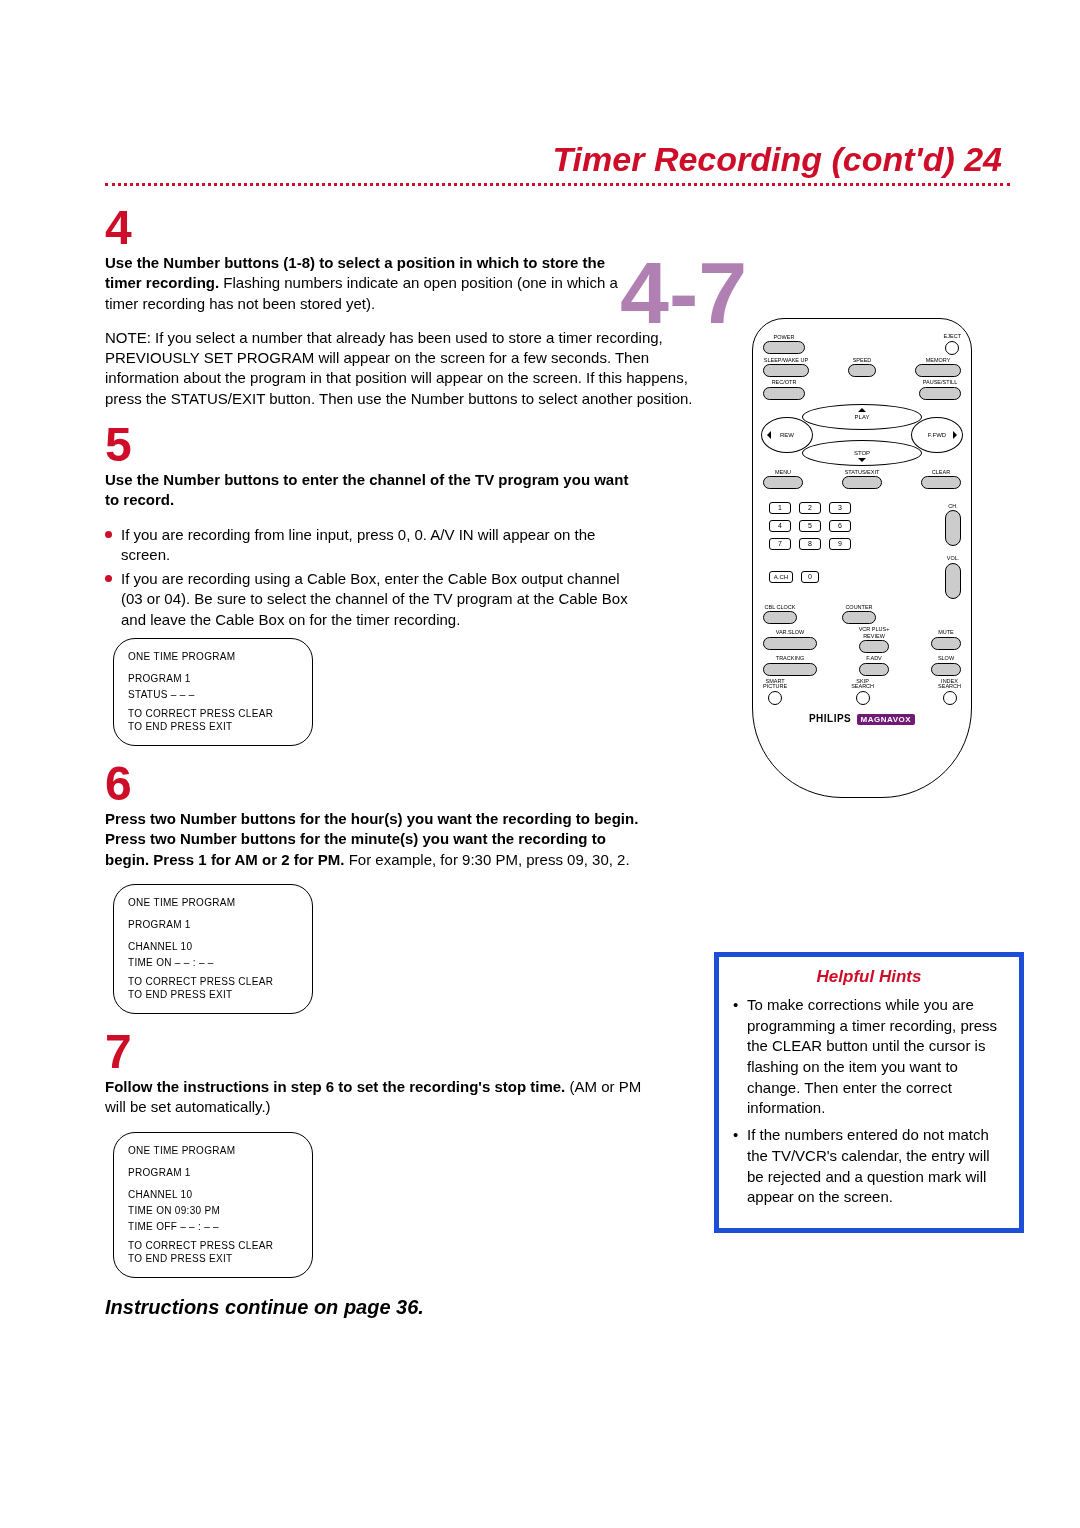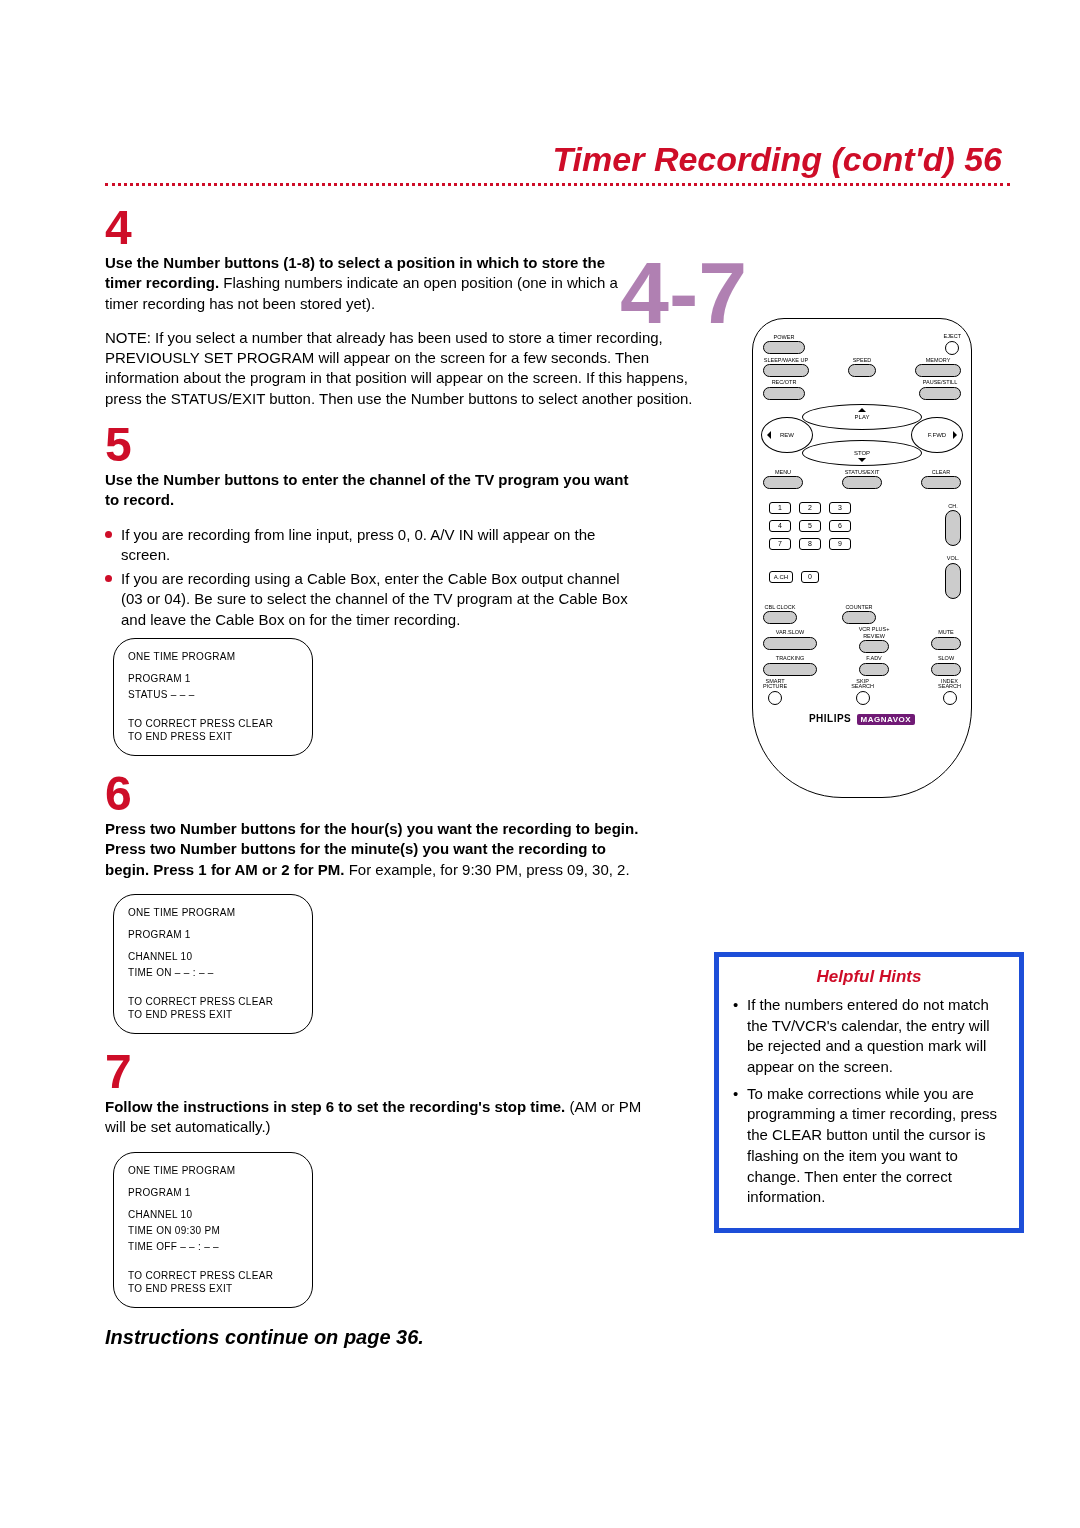--- a/index.html
+++ b/index.html
@@ -77,21 +77,21 @@
     border: 1px solid #000;
     border-radius: 22px;
     padding: 10px 14px 12px 14px;
     font-family: Arial, sans-serif;
     font-size: 10px;
     letter-spacing: 0.3px;
     margin: 8px 0 16px 8px;
     line-height: 1.6;
   }
   .osd .osd-title { margin-bottom: 6px; }
-  .osd .osd-footer { margin-top: 14px; line-height: 1.3; }
+  .osd .osd-footer { margin-top: 4px; line-height: 1.3; }
   .continue {
     font-size: 20px;
     font-weight: bold;
     font-style: italic;
     margin-top: 18px;
   }
   
   .remote {
     position: absolute;
     top: 318px;
@@ -149,21 +149,21 @@
     margin-bottom: 8px;
   }
   .hints ul { list-style:none; }
   .hints li { font-size:15px; line-height:1.38; padding-left:14px; position:relative; margin-bottom:6px;}
   .hints li::before { content:'\2022'; position:absolute; left:0; top:0; }
 </style>
 </head>
 <body>
 
 <div class="page">
-  <div class="page-title">Timer Recording (cont'd)  56</div>
+  <div class="page-title">Timer Recording (cont'd)  24</div>
   <div class="dotted"></div>
 
   <div class="bignum-range">4-7</div>
 
   <div class="left-col">
 
     <div class="bignum">4</div>
     <p class="step-body">
       <b>Use the Number buttons (1-8) to select a position in which to store the timer recording.</b><span> Flashing numbers indicate an open position (one in which a timer recording has not been stored yet).</span>
     </p>
@@ -374,18 +374,18 @@
     </div>
     <div class="brand">
       <span>PHILIPS</span>
       <span class="mag">MAGNAVOX</span>
     </div>
   </div>
 
   <div class="hints">
     <div class="hints-title">Helpful Hints</div>
     <ul>
+      <li>To make corrections while you are programming a timer recording, press the CLEAR button until the cursor is flashing on the item you want to change. Then enter the correct information.</li>
       <li>If the numbers entered do not match the TV/VCR's calendar, the entry will be rejected and a question mark will appear on the screen.</li>
-      <li>To make corrections while you are programming a timer recording, press the CLEAR button until the cursor is flashing on the item you want to change. Then enter the correct information.</li>
     </ul>
   </div>
 
 </div>
 
 </body></html>

